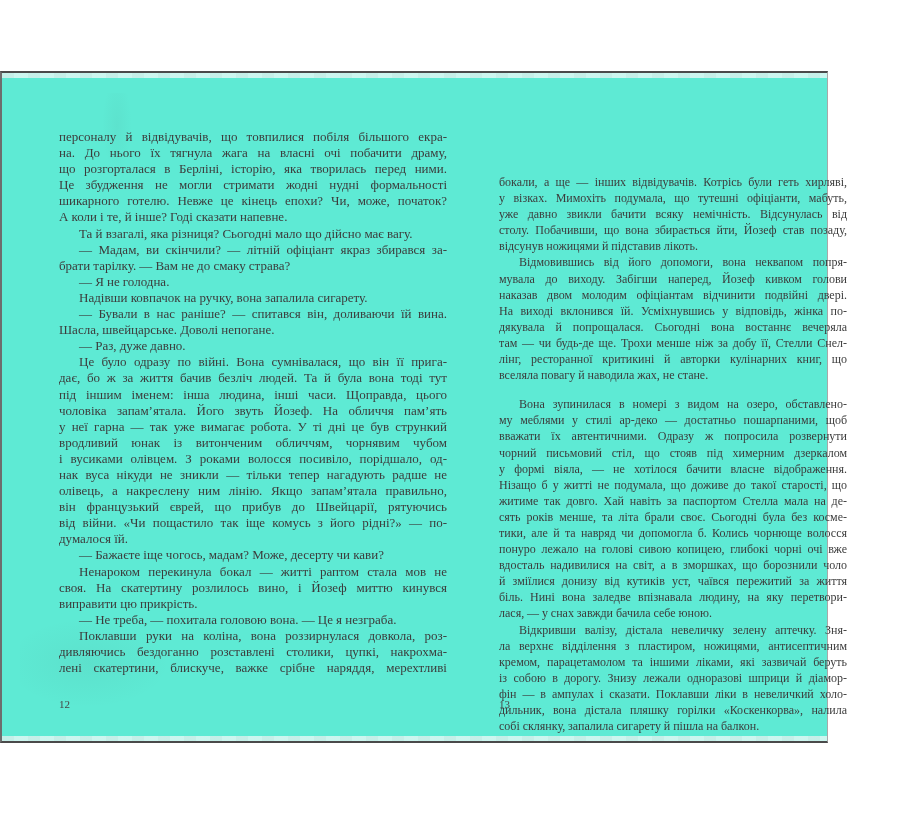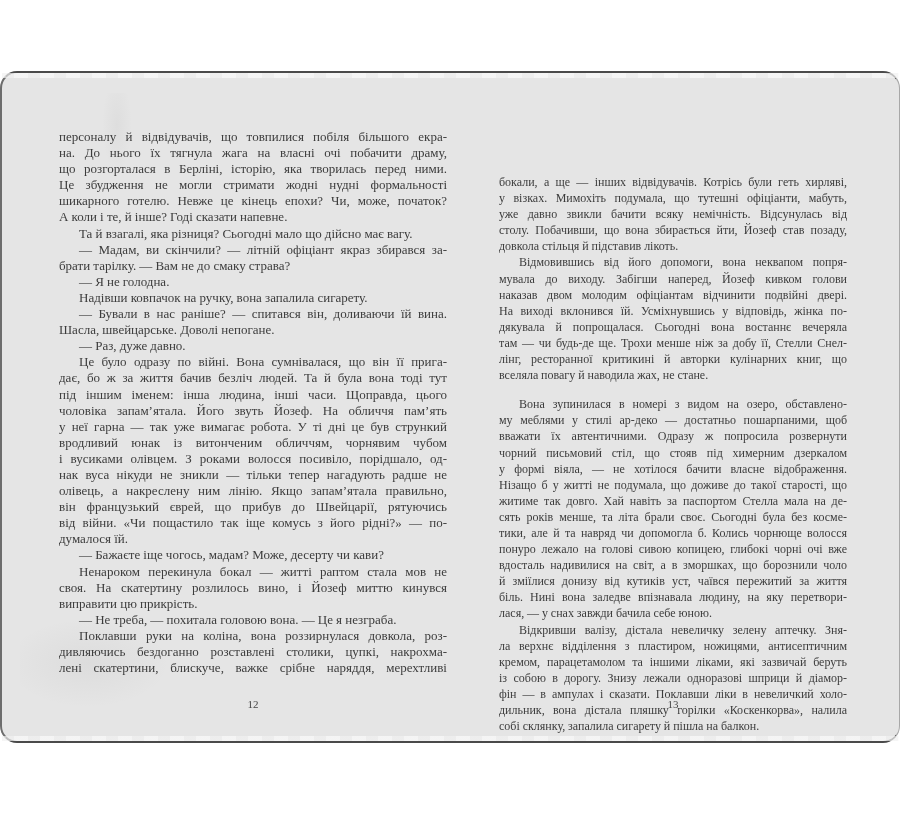--- a/index.html
+++ b/index.html
@@ -2,43 +2,43 @@
 <html><head>
 <meta charset="utf-8">
 <style>
   html,body{margin:0;padding:0;}
   body{
     width:900px;height:817px;background:#ffffff;position:relative;
     font-family:"Liberation Serif","DejaVu Serif",serif;
     -webkit-font-smoothing:antialiased;
   }
   .book{
-    position:absolute;left:0;top:71px;width:900px;height:672px;
-    box-sizing:border-box;background:#e5e5e5;
+    position:absolute;left:0;top:71px;width:828px;height:672px;
+    box-sizing:border-box;background:#5eead4;
     border-top:2px solid #4a4a4a;border-bottom:2px solid #4a4a4a;
-    border-left:2px solid #6d6d6d;border-right:1px solid #a8a8a8;border-radius:17px;
+    border-left:2px solid #6d6d6d;border-right:1px solid #a8a8a8;
   }
   .edge{position:absolute;left:0;right:0;height:5px;opacity:.7;
     background:repeating-linear-gradient(90deg,#f1f1f1 0 12px,#fbfbfb 12px 26px);}
   .edge.top{top:0;}
   .edge.bottom{bottom:0;}
   .artifact{position:absolute;pointer-events:none;}
   .a1{left:18px;top:545px;width:150px;height:90px;
     background:radial-gradient(ellipse at 45% 50%,rgba(60,60,60,.05),rgba(0,0,0,0) 70%);}
   .a2{left:100px;top:20px;width:30px;height:80px;
     background:radial-gradient(ellipse at 50% 40%,rgba(60,60,60,.045),rgba(0,0,0,0) 70%);}
   .page-text{position:absolute;top:56px;color:#3c3c3c;}
   .page-text.left{left:57px;width:388px;font-size:13px;}
   .page-text.right{left:497px;width:348px;font-size:12px;margin-top:45px;}
   .line{height:16.1px;line-height:16.1px;overflow:hidden;text-align:left;
     word-spacing:-0.1px;}
   .line.j{text-align:justify;text-align-last:justify;}
   .line.in{text-indent:20px;}
   .line.blank{height:13px;}
-  .folio{position:absolute;top:625px;font-size:11px;color:#474747;text-align:center;}
+  .folio{position:absolute;top:625px;font-size:11px;color:#474747;text-align:left;}
   .folio-left{left:57px;width:388px;}
   .folio-right{left:497px;width:348px;}
 </style>
 </head>
 <body>
 
 <div class="book">
   <div class="edge top"></div>
   <div class="edge bottom"></div>
   <div class="artifact a1"></div>
@@ -79,21 +79,21 @@
       <div class="line j in">Поклавши руки на коліна, вона роззирнулася довкола, роз-</div>
       <div class="line j">дивляючись бездоганно розставлені столики, цупкі, накрохма-</div>
       <div class="line j">лені скатертини, блискуче, важке срібне наряддя, мерехтливі</div>
     </div>
 
   <div class="page-text right">
       <div class="line j">бокали, а ще — інших відвідувачів. Котрісь були геть хирляві,</div>
       <div class="line j">у візках. Мимохіть подумала, що тутешні офіціанти, мабуть,</div>
       <div class="line j">уже давно звикли бачити всяку немічність. Відсунулась від</div>
       <div class="line j">столу. Побачивши, що вона збирається йти, Йозеф став позаду,</div>
-      <div class="line">довкола стільця й підставив лікоть.</div>
+      <div class="line">відсунув ножицями й підставив лікоть.</div>
       <div class="line j in">Відмовившись від його допомоги, вона неквапом попря-</div>
       <div class="line j">мувала до виходу. Забігши наперед, Йозеф кивком голови</div>
       <div class="line j">наказав двом молодим офіціантам відчинити подвійні двері.</div>
       <div class="line j">На виході вклонився їй. Усміхнувшись у відповідь, жінка по-</div>
       <div class="line j">дякувала й попрощалася. Сьогодні вона востаннє вечеряла</div>
       <div class="line j">там — чи будь-де ще. Трохи менше ніж за добу її, Стелли Снел-</div>
       <div class="line j">лінг, ресторанної критикині й авторки кулінарних книг, що</div>
       <div class="line">вселяла повагу й наводила жах, не стане.</div>
       <div class="line blank"></div>
       <div class="line j in">Вона зупинилася в номері з видом на озеро, обставлено-</div>

